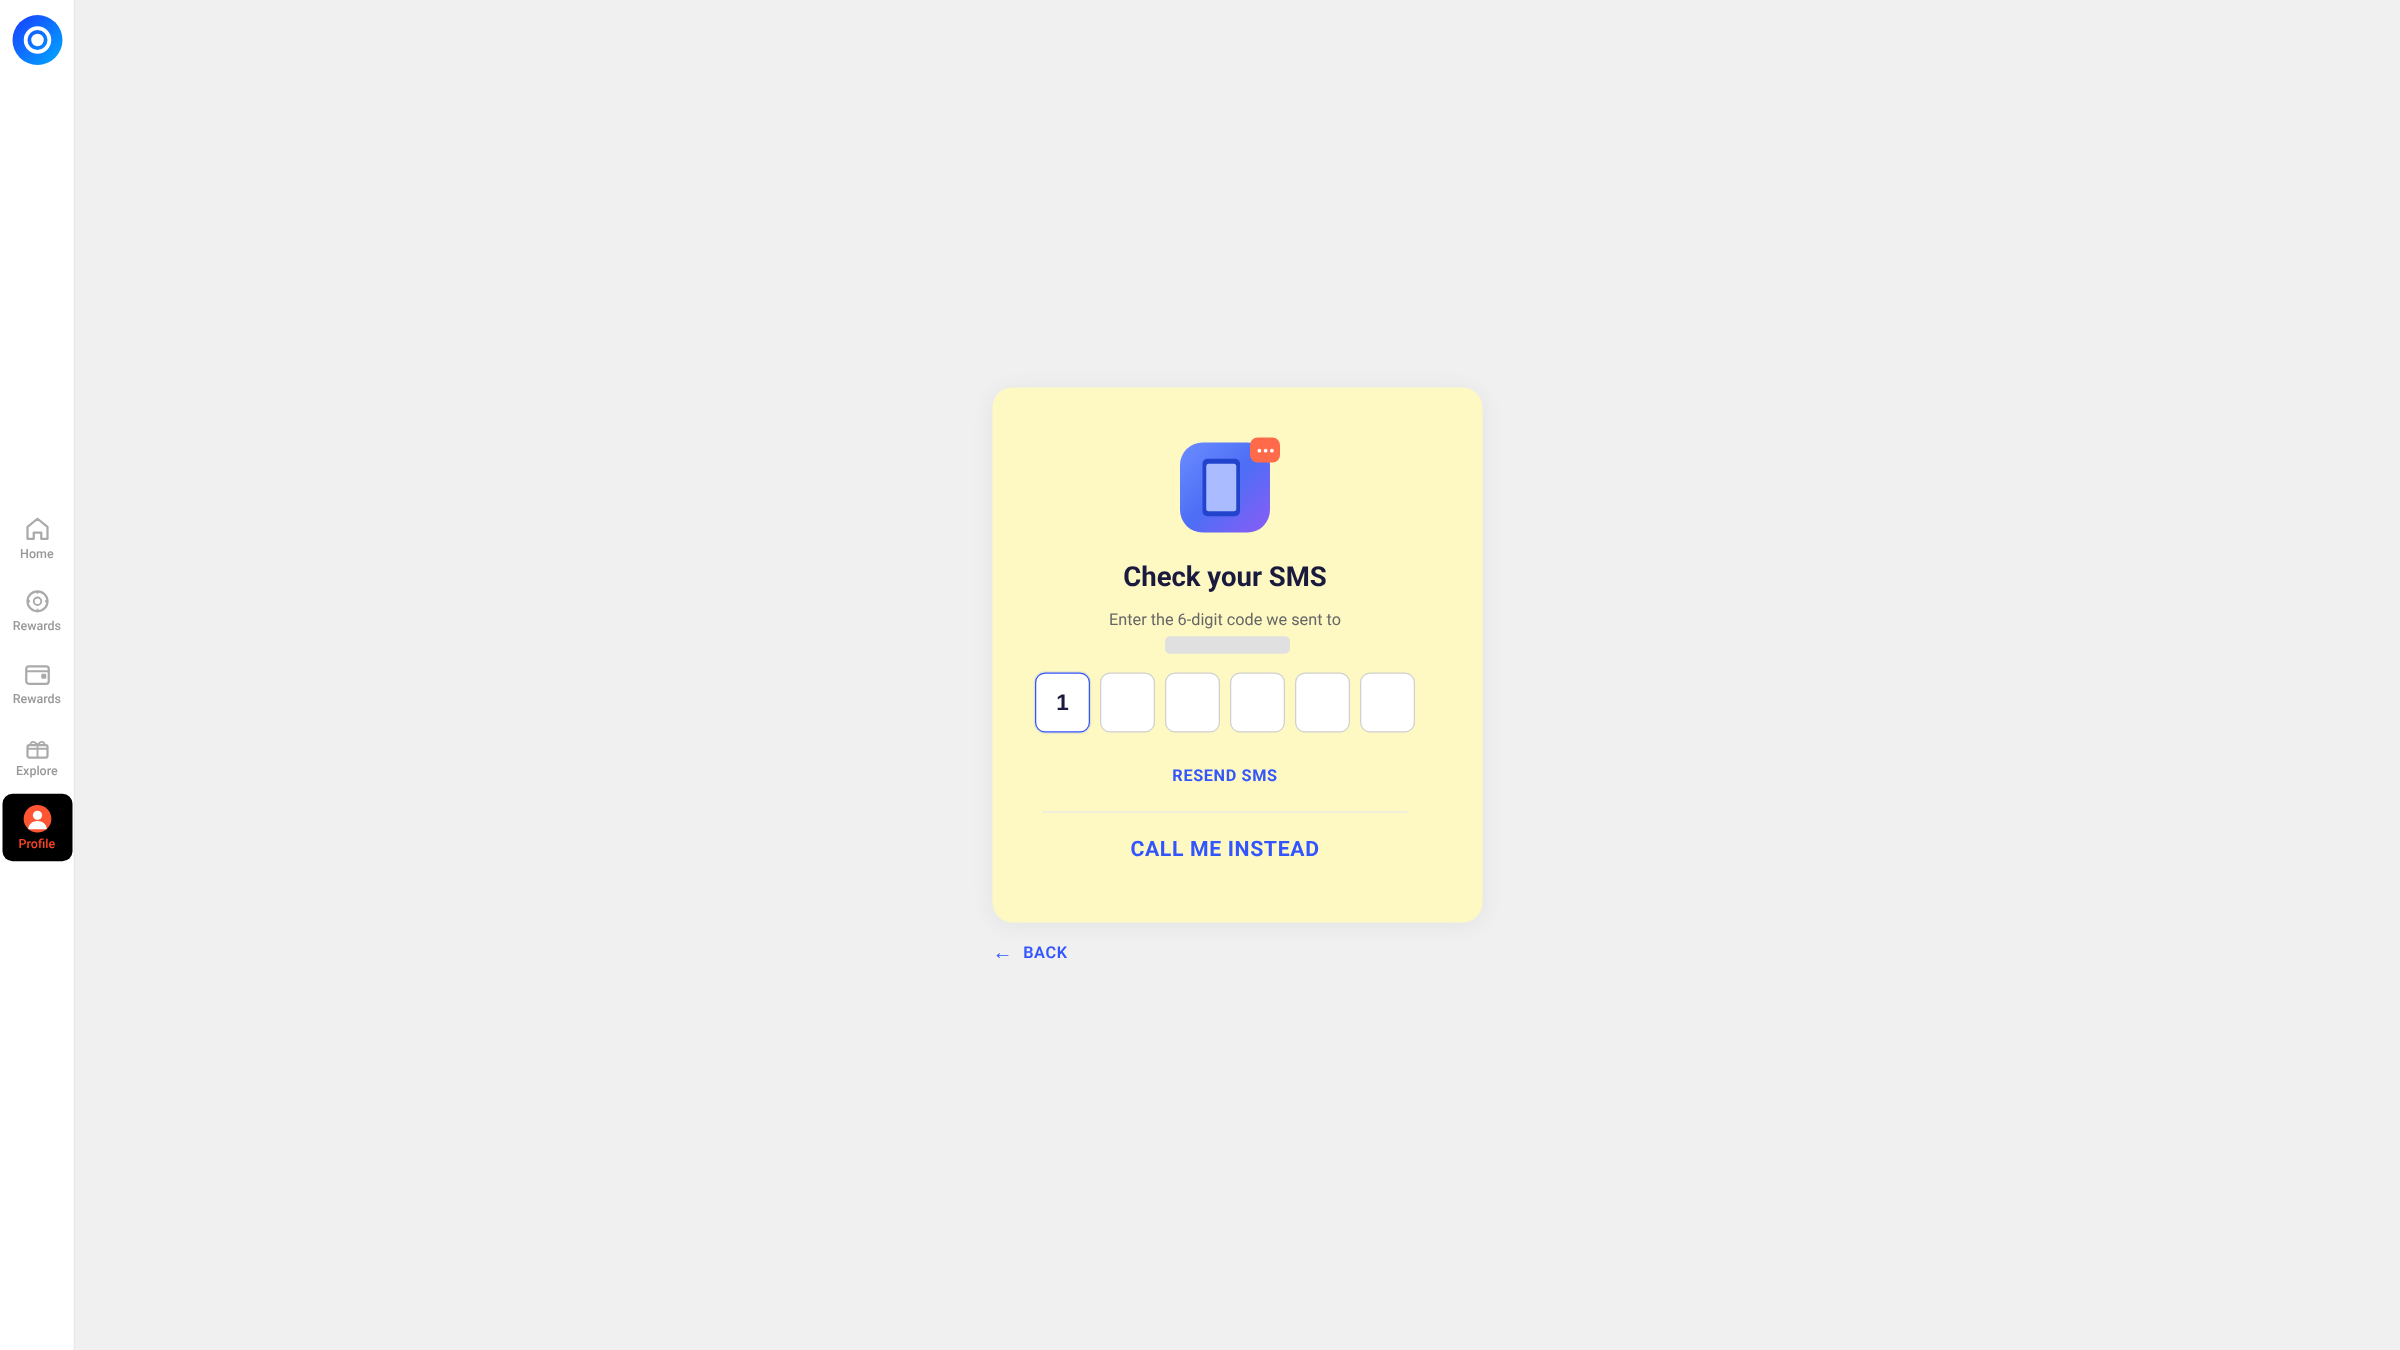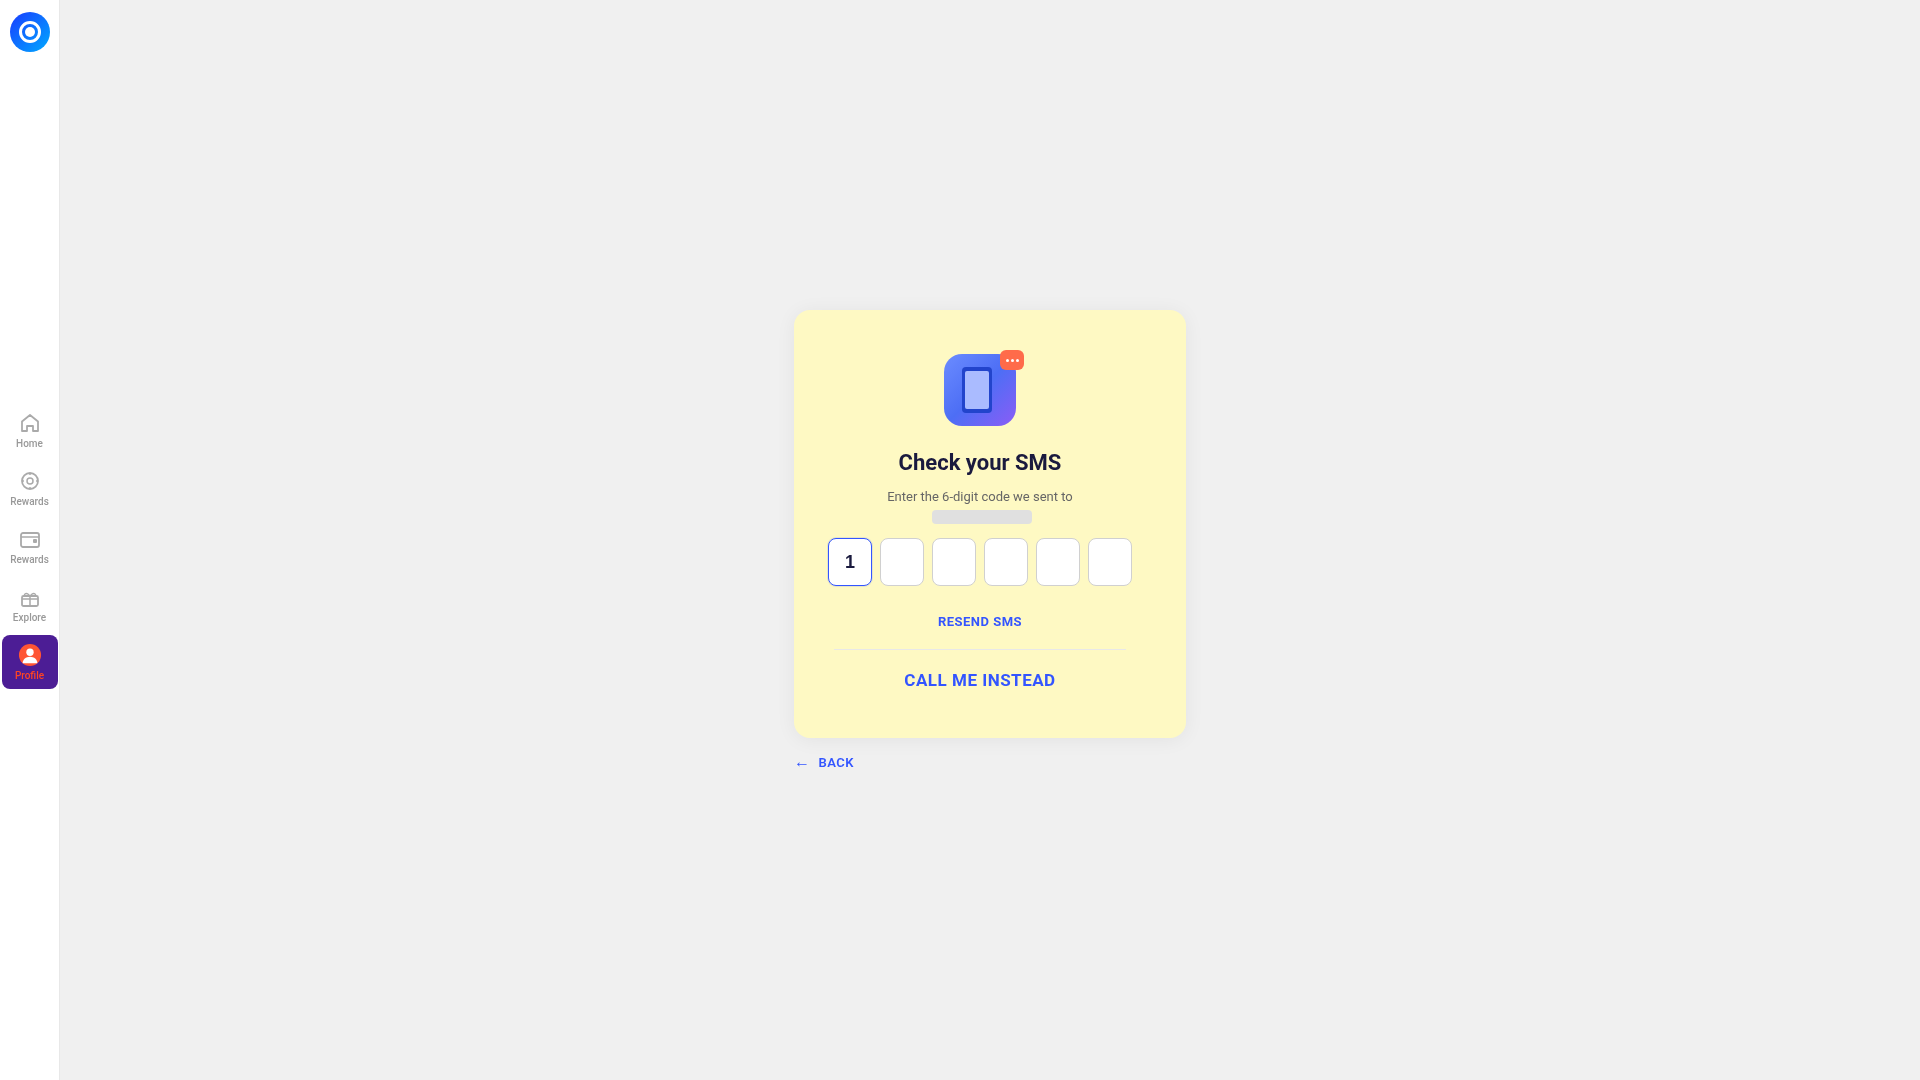--- a/index.html
+++ b/index.html
@@ -73,21 +73,21 @@
       align-items: center;
       justify-content: center;
       width: 56px;
       padding: 8px 4px;
       cursor: pointer;
       border-radius: 8px;
       gap: 3px;
     }
 
     .nav-item.active {
-      background: #4c1d95;
+      background: #000000;
     }
 
     .nav-icon {
       width: 24px;
       height: 24px;
       display: flex;
       align-items: center;
       justify-content: center;
     }
 

